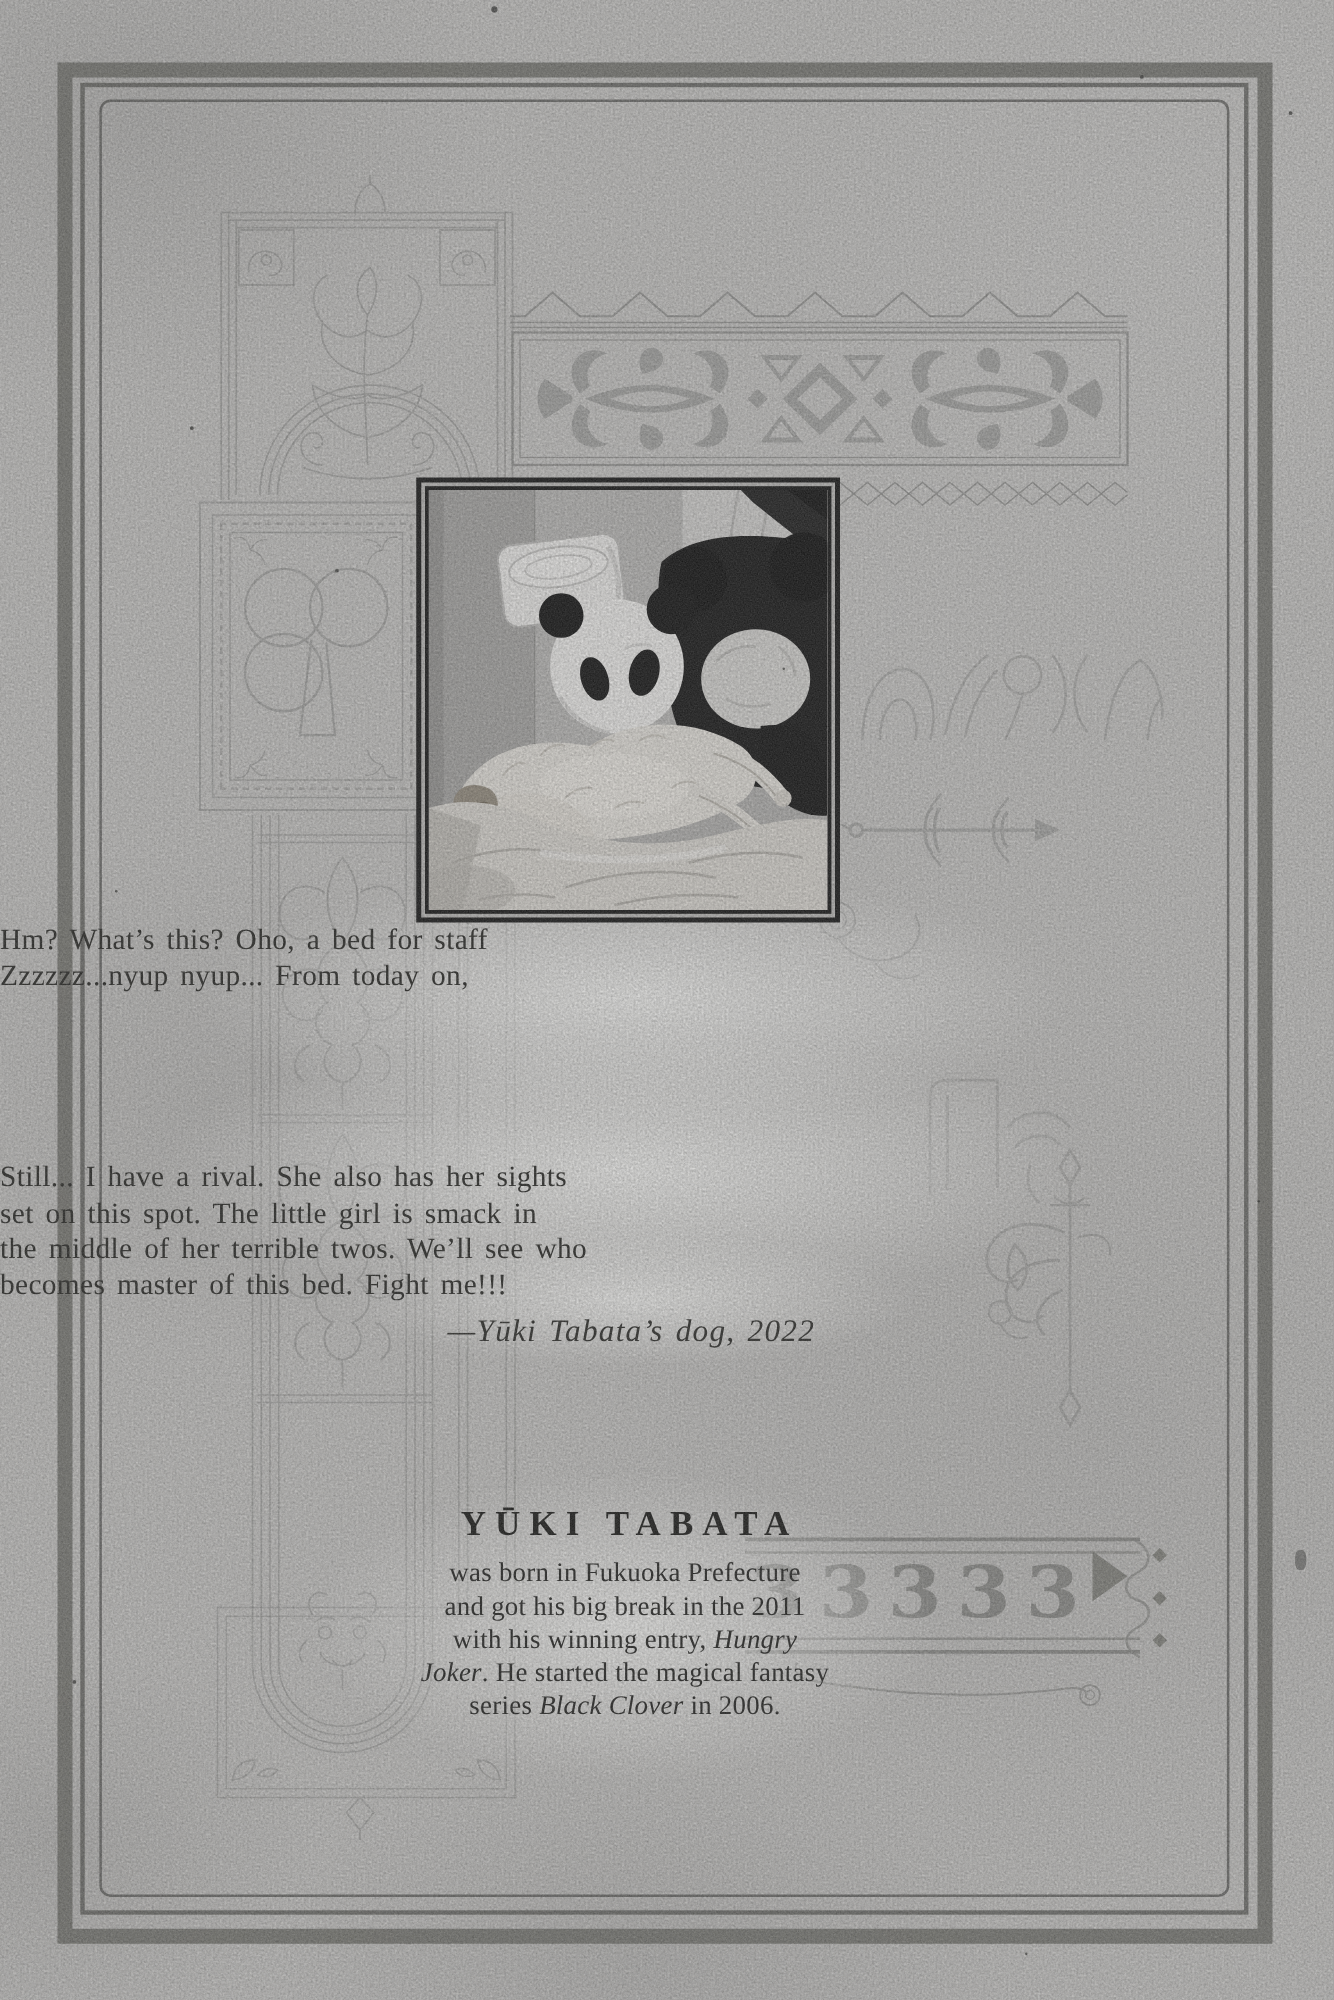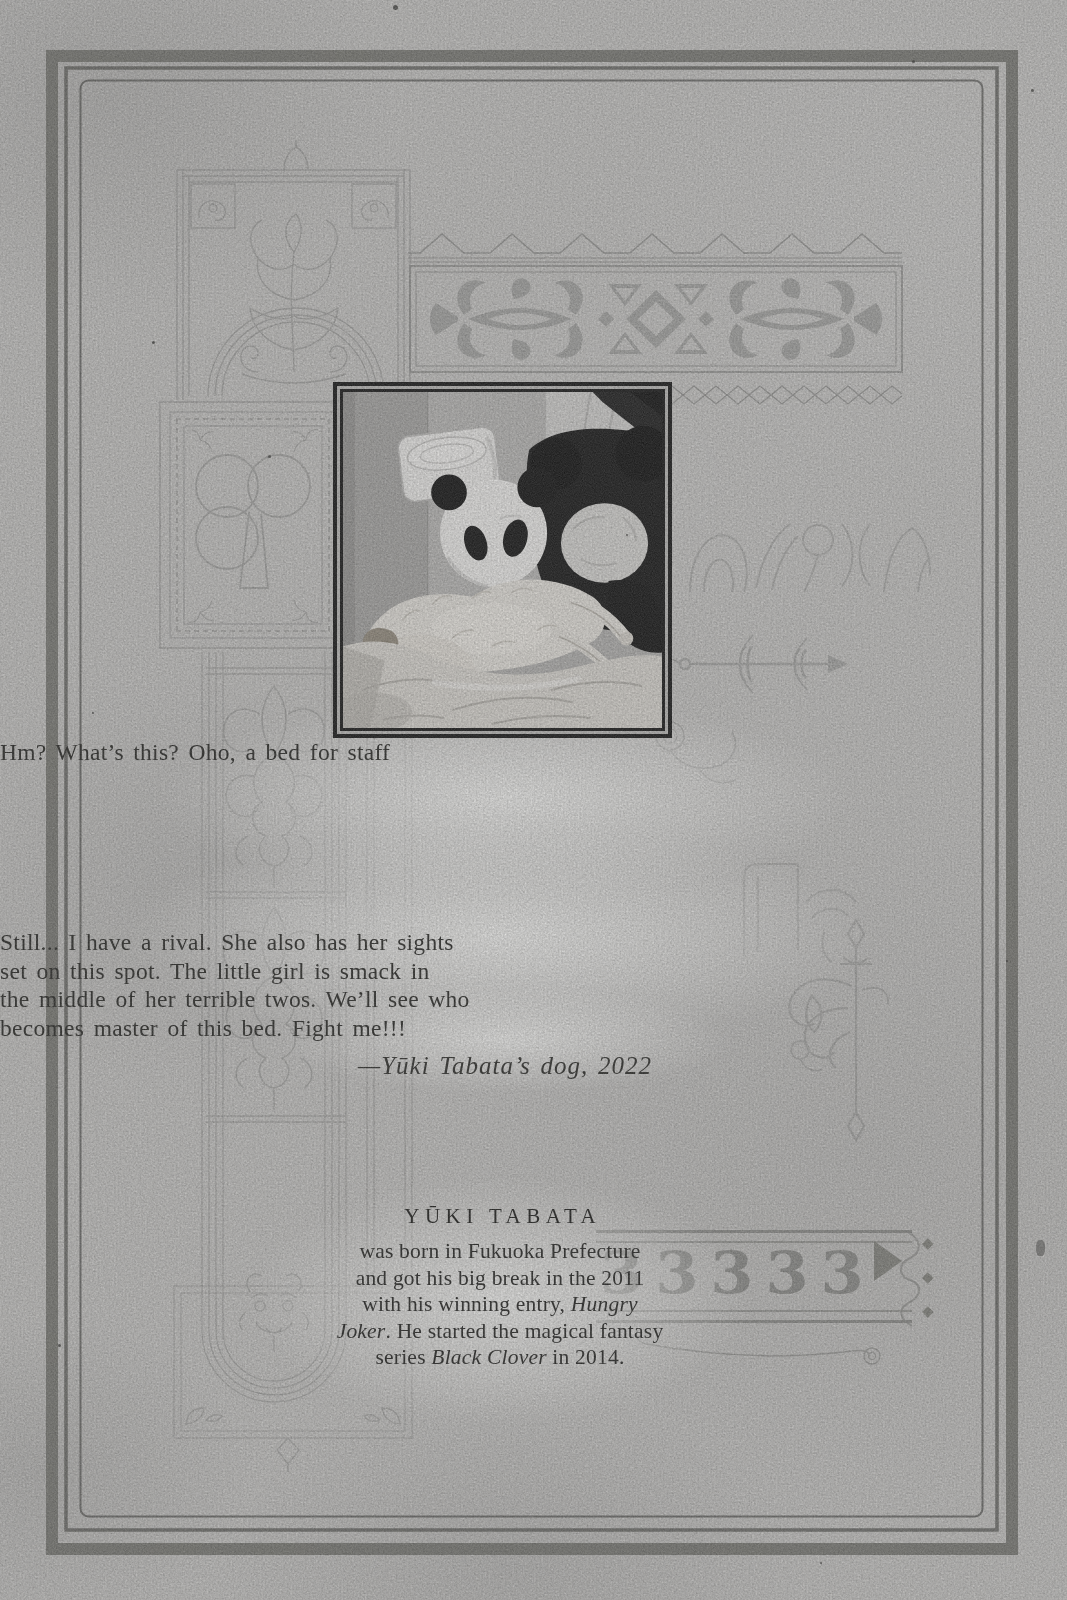--- a/index.html
+++ b/index.html
@@ -45,21 +45,21 @@
   .photo-img{width:100%;height:100%;box-sizing:border-box;border:3px solid #141414;
     overflow:hidden;background:#b3b2b0;}
   .photo-img svg{display:block;width:100%;height:100%;}
   
   .para{position:absolute;z-index:5;left:0;width:1010px;text-align:left;
     font-size:23.5px;line-height:28.5px;color:#262623;word-spacing:.14em;letter-spacing:.012em;}
   .p1{top:738px;} .p2{top:928px;}
   .attrib{position:absolute;z-index:5;left:0;width:1010px;top:1019px;text-align:center;
     font-style:italic;font-size:25px;color:#2b2b28;letter-spacing:.04em;word-spacing:.1em;margin-top:33px;}
   .bio{position:absolute;z-index:5;left:0;width:1000px;top:1204px;text-align:center;color:#222220;}
-  .bio h1{margin:0 0 9px 0;font-size:21px;font-weight:normal;letter-spacing:.26em;
+  .bio h1{margin:0 0 9px 0;font-size:28px;font-weight:bold;letter-spacing:.26em;
     text-indent:.26em;color:#19191七;color:#191917;}
   .bio .bline{font-size:21.5px;line-height:26.5px;letter-spacing:.01em;}
   .it{font-style:italic;}
   
   .speck{position:absolute;background:#2d2d2b;border-radius:50%;z-index:7;opacity:.75;}
   .grain{position:absolute;left:0;top:0;z-index:8;pointer-events:none;}
 </style>
 </head>
 <body>
 
@@ -310,36 +310,37 @@
             <path d="M90,292 C140,300 190,300 240,288" stroke="#eceae7" stroke-width="6" fill="none" opacity=".8"></path>
             <ellipse cx="30" cy="322" rx="40" ry="20" fill="#b9b6b0" opacity=".55"></ellipse>
           </g>
         </svg>
       </div>
     </div>
   </figure>
 
   <div class="para p1">
     <div>Hm? What’s this? Oho, a bed for staff</div>
+    <div>Zzzzzz...nyup nyup... From today on,</div>
   </div>
   <div class="para p2">
     <div>Still... I have a rival. She also has her sights</div>
     <div>set on this spot. The little girl is smack in</div>
     <div>the middle of her terrible twos. We’ll see who</div>
     <div>becomes master of this bed. Fight me!!!</div>
   </div>
   <div class="attrib">—Yūki Tabata’s dog, 2022</div>
 
   <section class="bio">
     <h1>YŪKI TABATA</h1>
     <div class="bline"><span>was born in Fukuoka Prefecture</span></div>
     <div class="bline"><span>and got his big break in the 2011</span></div>
     <div class="bline"><span>with his winning entry, </span><span class="it">Hungry</span></div>
     <div class="bline"><span class="it">Joker</span><span>. He started the magical fantasy</span></div>
-    <div class="bline"><span>series </span><span class="it">Black Clover</span><span> in 2014.</span></div>
+    <div class="bline"><span>series </span><span class="it">Black Clover</span><span> in 2006.</span></div>
   </section>
 
   <div class="speck" style="left:393px;top:5px;width:5px;height:5px;"></div>
   <div class="speck" style="left:912px;top:60px;width:3px;height:3px;"></div>
   <div class="speck" style="left:1031px;top:89px;width:3px;height:3px;"></div>
   <div class="speck" style="left:152px;top:341px;width:3px;height:3px;"></div>
   <div class="speck" style="left:268px;top:455px;width:3px;height:3px;"></div>
   <div class="speck" style="left:626px;top:534px;width:2px;height:2px;"></div>
   <div class="speck" style="left:58px;top:1344px;width:3px;height:3px;"></div>
   <div class="speck" style="left:1036px;top:1240px;width:9px;height:16px;opacity:.45;border-radius:40%;"></div>

